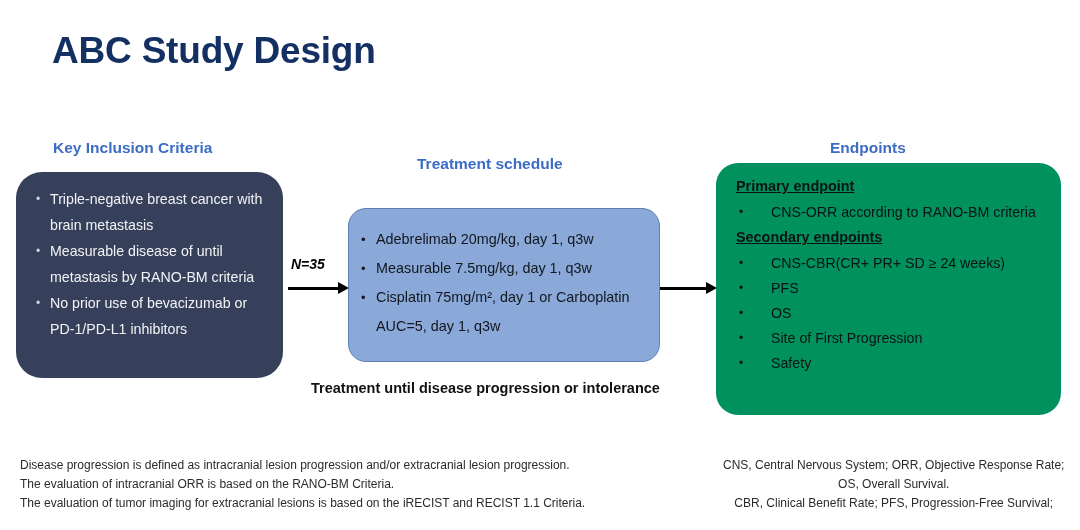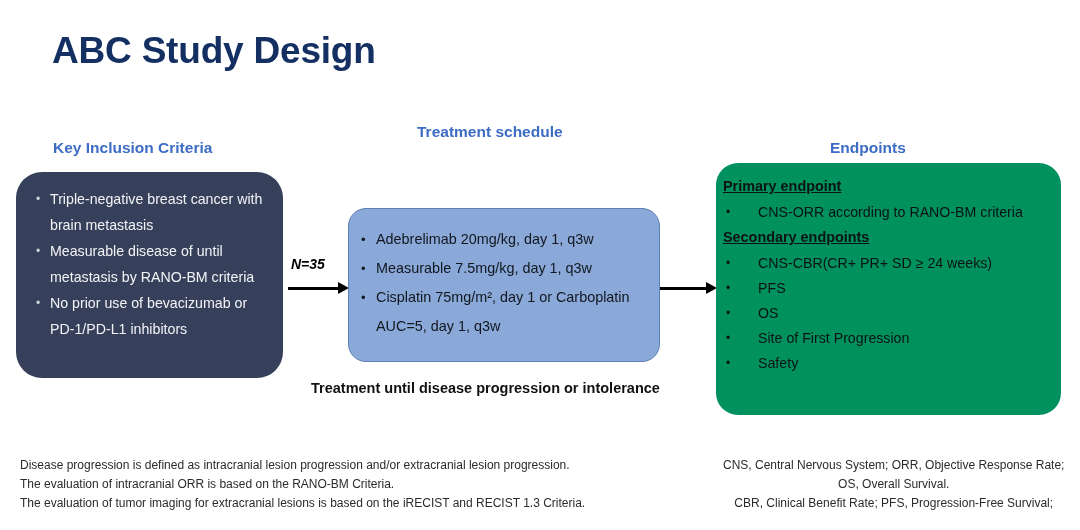--- a/index.html
+++ b/index.html
@@ -30,21 +30,21 @@
 
   
   .col-header {
     position: absolute;
     font-size: 15.5px;
     font-weight: bold;
     color: #3c6cc4;
     white-space: nowrap;
   }
   #hdr-inclusion { left: 53px;  top: 139px; }
-  #hdr-treatment { left: 417px; top: 123px; }
+  #hdr-treatment { left: 417px; top: 155px; }
   #hdr-endpoints { left: 830px; top: 139px; }
 
   
   .panel {
     position: absolute;
     box-sizing: border-box;
     border-radius: 22px;
   }
   .panel-inclusion {
     left: 16px;
@@ -112,21 +112,21 @@
     font-size: 14.4px;
     line-height: 29px;
   }
   .panel-treatment .bullet-dot {
     width: 15px;
     font-size: 13px;
   }
 
   
   .panel-endpoints .ep-body {
-    padding: 11px 10px 0 7px;
+    padding: 11px 10px 0 20px;
     font-size: 14.2px;
     line-height: 25px;
   }
   .ep-heading {
     font-weight: bold;
     text-decoration: underline;
     font-size: 14.4px;
     margin: 0 0 1px 0;
   }
   .panel-endpoints .bullet-dot {
@@ -287,20 +287,20 @@
         <span class="bullet-text">Safety</span>
       </li>
     </ul>
 
   </div>
 </div>
 
 <div class="footnote-block" id="footnotes-left">
   <div class="footnote-line">Disease progression is defined as intracranial lesion progression  and/or extracranial lesion progression.</div>
   <div class="footnote-line">The evaluation of intracranial ORR is based on the RANO-BM Criteria.</div>
-  <div class="footnote-line">The evaluation of tumor imaging for extracranial lesions is based on the iRECIST and RECIST 1.3 Criteria.</div>
+  <div class="footnote-line">The evaluation of tumor imaging for extracranial lesions is based on the iRECIST and RECIST 1.1 Criteria.</div>
 </div>
 
 <div class="footnote-block" id="footnotes-right">
   <div class="footnote-line">CNS, Central Nervous System;  ORR, Objective Response Rate;</div>
   <div class="footnote-line">OS, Overall Survival.</div>
   <div class="footnote-line">CBR, Clinical Benefit Rate; PFS, Progression-Free Survival;</div>
 </div>
 
 </body></html>

